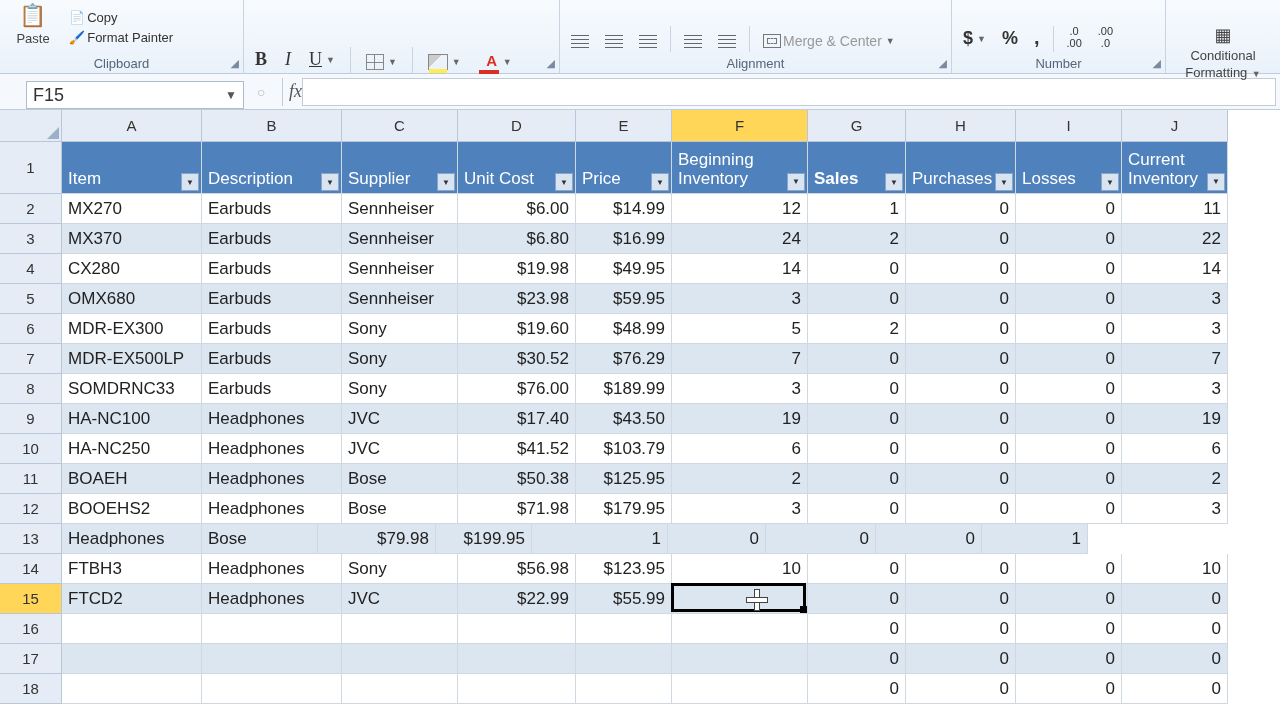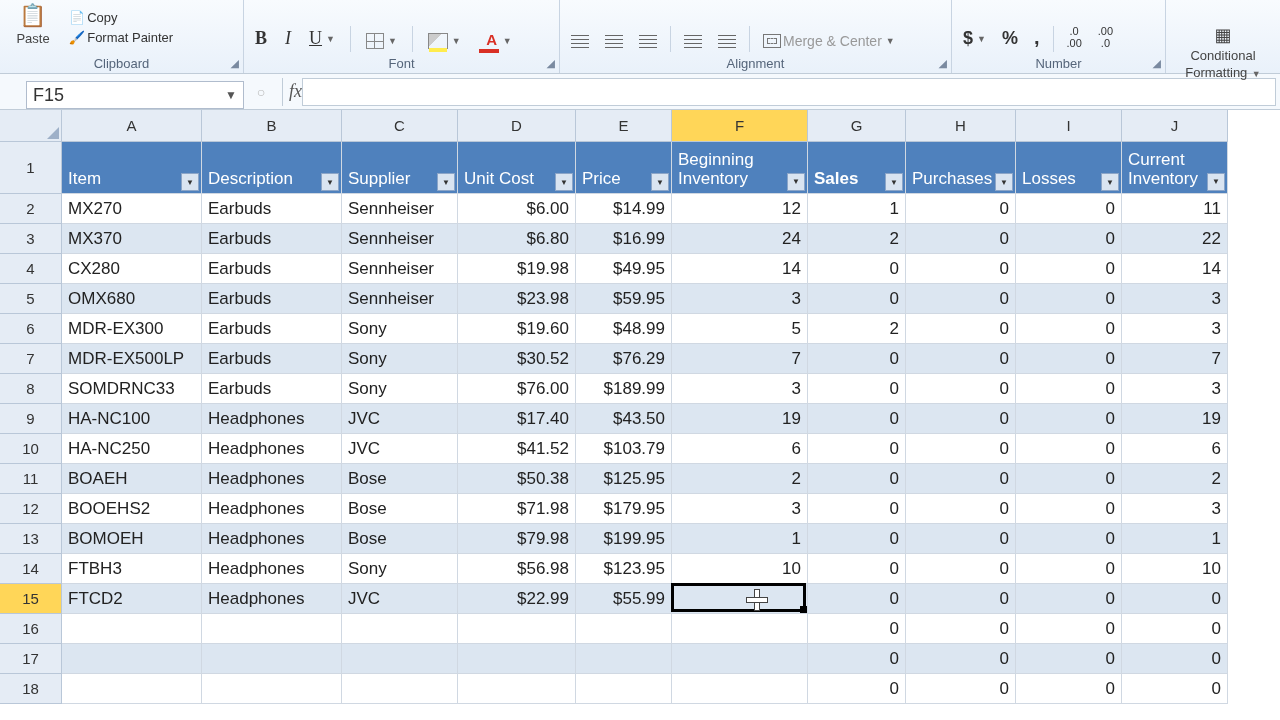--- a/index.html
+++ b/index.html
@@ -136,23 +136,20 @@
       <span class="ribbon-sep"></span>
       <button class="ribbon-btn">
           <span class="fill-sw y" style="background:linear-gradient(135deg,#ccc 40%,transparent 40%);"></span>
           <span class="dd">▼</span>
         </button>
       <button class="ribbon-btn">
           <span class="fill-sw r" style="border:none;"><span style="color:#d93025;font-weight:bold;font-size:15px;position:relative;top:-2px;left:3px;">A</span></span>
           <span class="dd">▼</span>
         </button>
     </div>
-    <div class="ribbon-group-label">
-        <span>Font</span>
-      </div>
     <span class="dialog-launcher">◢</span>
   </div>
 
   <div class="ribbon-group" style="width:392px;">
     <div class="ribbon-row" style="height:50px; gap:6px; align-items:flex-end;">
       <button class="ribbon-btn">
           <span class="a-left"></span>
         </button>
       <button class="ribbon-btn">
           <span class="a-center"></span>
@@ -438,21 +435,20 @@
           <div class="cell plain" style="width: 116px;">Bose</div>
           <div class="cell plain num" style="width: 118px;">$71.98</div>
           <div class="cell plain num" style="width: 96px;">$179.95</div>
           <div class="cell plain num" style="width: 136px;">3</div>
           <div class="cell plain num" style="width: 98px;">0</div>
           <div class="cell plain num" style="width: 110px;">0</div>
           <div class="cell plain num" style="width: 106px;">0</div>
           <div class="cell plain num" style="width: 106px;">3</div>
         </div>
         <div class="data-row">
-          <div class="cell striped" style="width: 140px;">BOMOEH</div>
           <div class="cell striped" style="width: 140px;">Headphones</div>
           <div class="cell striped" style="width: 116px;">Bose</div>
           <div class="cell striped num" style="width: 118px;">$79.98</div>
           <div class="cell striped num" style="width: 96px;">$199.95</div>
           <div class="cell striped num" style="width: 136px;">1</div>
           <div class="cell striped num" style="width: 98px;">0</div>
           <div class="cell striped num" style="width: 110px;">0</div>
           <div class="cell striped num" style="width: 106px;">0</div>
           <div class="cell striped num" style="width: 106px;">1</div>
         </div>

